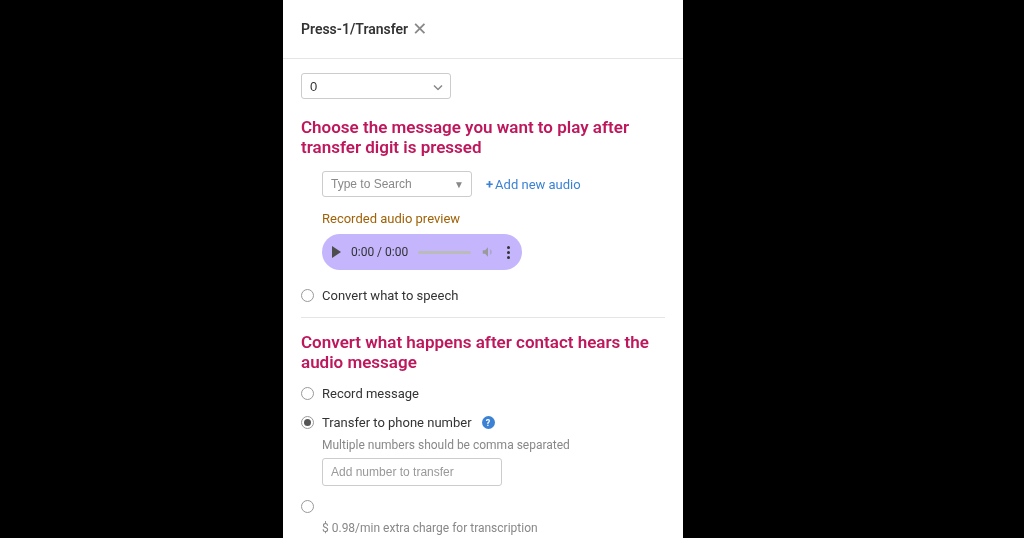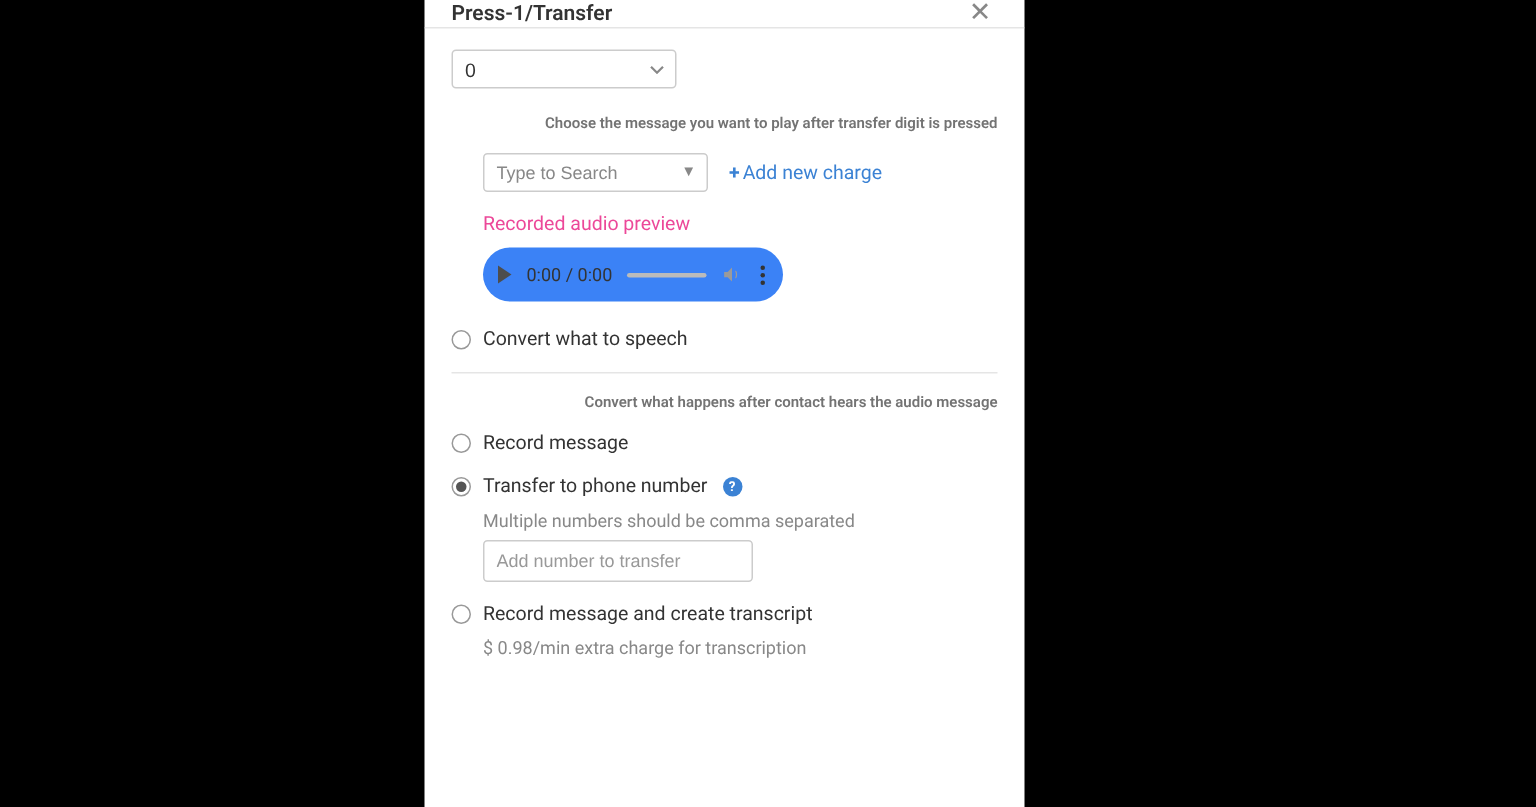--- a/index.html
+++ b/index.html
@@ -15,24 +15,23 @@
     .modal {
       position: absolute;
       left: 283px;
       top: 0;
       width: 400px;
       height: 538px;
       background: #fff;
       overflow: hidden;
     }
     .modal-header {
-      padding: 0 18px;
+      padding: 20px 18px;
       border-bottom: 1px solid #e5e5e5;
       display: flex;
-      justify-content: space-between;
       align-items: center;
     }
     .modal-title {
       font-size: 14px;
       font-weight: 600;
       color: #333;
     }
     .close-btn {
       font-size: 18px;
       color: #888;
@@ -68,25 +67,24 @@
     }
     .chevron {
       position: absolute;
       right: 8px;
       top: 50%;
       transform: translateY(-50%);
       pointer-events: none;
       color: #888;
     }
     .section-heading {
-      font-size: 10px;
+      font-size: 17px;
       font-weight: 600;
-      color: #737373;
+      color: #be185d;
       margin-bottom: 14px;
-      text-align: right;
     }
     .radio-row {
       display: flex;
       align-items: center;
       gap: 8px;
       margin-bottom: 8px;
     }
     .radio-dot {
       width: 13px;
       height: 13px;
@@ -143,27 +141,27 @@
     .link-add {
       color: #3b82d4;
       font-size: 13px;
       cursor: pointer;
       display: inline-flex;
       align-items: center;
       gap: 2px;
     }
     .preview-label {
       font-size: 13px;
-      color: #ec4899;
+      color: #a16207;
       margin-bottom: 8px;
     }
     .audio-player {
       width: 200px;
       height: 36px;
-      background: #3b82f6;
+      background: #c4b5fd;
       border-radius: 18px;
       display: flex;
       align-items: center;
       padding: 0 10px;
       gap: 10px;
       margin-bottom: 18px;
     }
     .play-icon {
       width: 0;
       height: 0;
@@ -262,21 +260,21 @@
 
     <div class="option-block">
       <div class="indent">
         <div class="search-select-row">
           <div class="search-select">
             <input class="search-select-input" readonly="" value="Type to Search" style="">
             <span class="caret">▼</span>
           </div>
           <span class="link-add">
             <span style="font-weight:bold;">+</span>
-            <span>Add new charge</span>
+            <span>Add new audio</span>
           </span>
         </div>
         <div class="preview-label">Recorded audio preview</div>
         <div class="audio-player">
           <span class="play-icon"></span>
           <span class="time-text">0:00 / 0:00</span>
           <div class="progress-bar"></div>
           <span class="volume-icon">
             <svg width="14" height="14" viewBox="0 0 24 24" fill="#9a9a9a">
                 <path d="M3 9v6h4l5 5V4L7 9H3z"></path>
@@ -318,21 +316,20 @@
       </div>
       <div class="indent">
         <div class="helper-text">Multiple numbers should be comma separated</div>
         <input type="text" class="text-input" placeholder="Add number to transfer" style="">
       </div>
     </div>
 
     <div class="option-block">
       <div class="radio-row">
         <span class="radio-dot"></span>
-        <span class="radio-label">Record message and create transcript</span>
       </div>
       <div class="indent">
         <div class="helper-text">$ 0.98/min extra charge for transcription</div>
       </div>
     </div>
 
   </div>
 </div>
 
 </body></html>

